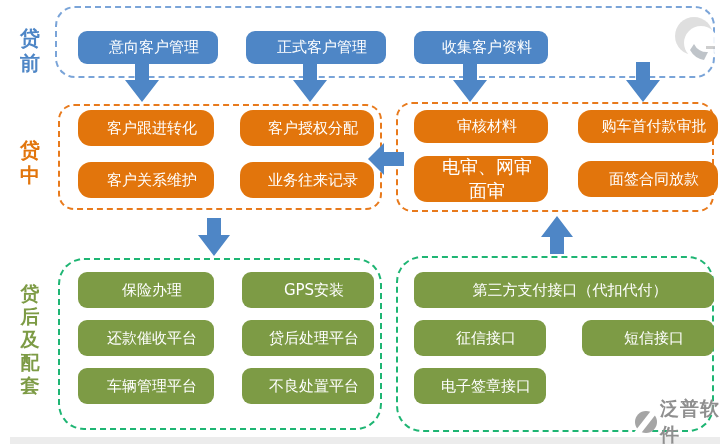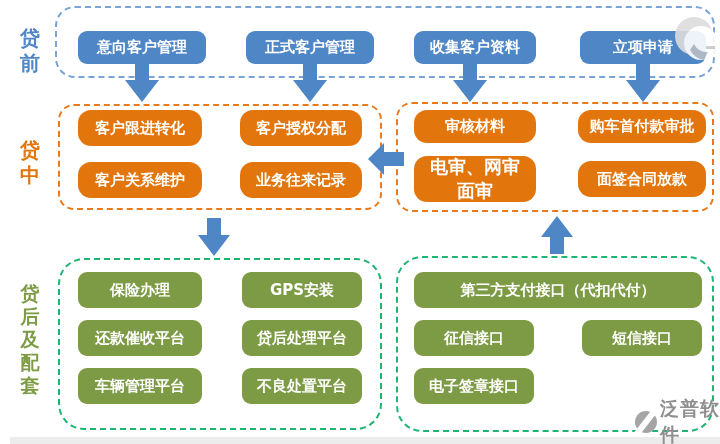--- a/index.html
+++ b/index.html
@@ -24,22 +24,22 @@
     font-weight:bold;font-size:20px;line-height:25px;
     text-align:center;word-break:break-all;letter-spacing:0;
   }
   .lbl-pre{top:26px;color:#4e86c6;}
   .lbl-mid{top:138px;color:#e2750c;}
   .lbl-post{top:282px;color:#7d9b45;font-size:19px;line-height:23px;}
 
   
   .node{
     position:absolute;display:flex;align-items:center;justify-content:center;
-    color:#fff;font-weight:bold;font-size:15px;border-radius:9px;
-    text-align:center;z-index:2;
+    color:#fff;font-weight:normal;font-size:15px;border-radius:9px;
+    text-align:center;z-index:2;padding-left:12px;
   }
   .blue{background:#4e86c6;}
   .orange{background:#e2750c;border-radius:13px;}
   .green{background:#7d9b45;}
   .pre-line{white-space:pre-line;font-size:18px;line-height:1.35;}
 
   
   .arrow{position:absolute;z-index:1;}
 
   
@@ -63,21 +63,20 @@
   <div class="zone zone-post-left"></div>
   <div class="zone zone-post-right"></div>
 
   <div class="zone-label lbl-pre">贷前</div>
   <div class="zone-label lbl-mid">贷中</div>
   <div class="zone-label lbl-post">贷后及配套</div>
 
   <div class="node blue" style="left:68px;top:31px;width:128px;height:33px">意向客户管理</div>
   <div class="node blue" style="left:236px;top:31px;width:128px;height:33px">正式客户管理</div>
   <div class="node blue" style="left:404px;top:31px;width:122px;height:33px">收集客户资料</div>
-  <div class="node blue" style="left:570px;top:31px;width:126px;height:33px">立项申请</div>
 
   <svg class="arrow" style="left:115px;top:62px" width="34" height="40" viewBox="0 0 34 40">
     <polygon points="10,0 24,0 24,18 34,18 17,40 0,18 10,18" fill="#4e86c6"></polygon>
     </svg>
   <svg class="arrow" style="left:283px;top:62px" width="34" height="40" viewBox="0 0 34 40">
     <polygon points="10,0 24,0 24,18 34,18 17,40 0,18 10,18" fill="#4e86c6"></polygon>
     </svg>
   <svg class="arrow" style="left:443px;top:62px" width="34" height="40" viewBox="0 0 34 40">
     <polygon points="10,0 24,0 24,18 34,18 17,40 0,18 10,18" fill="#4e86c6"></polygon>
     </svg>

